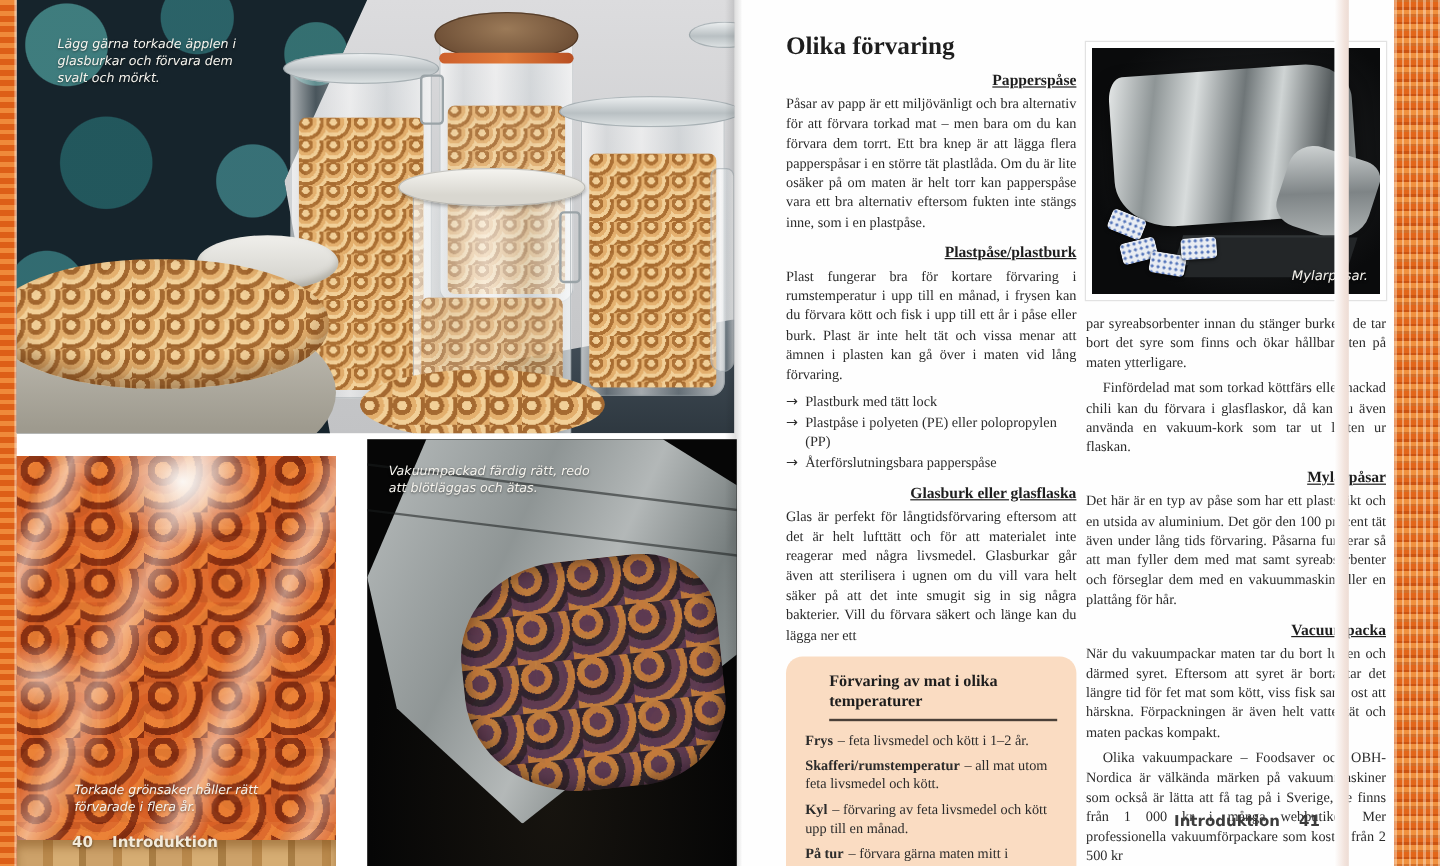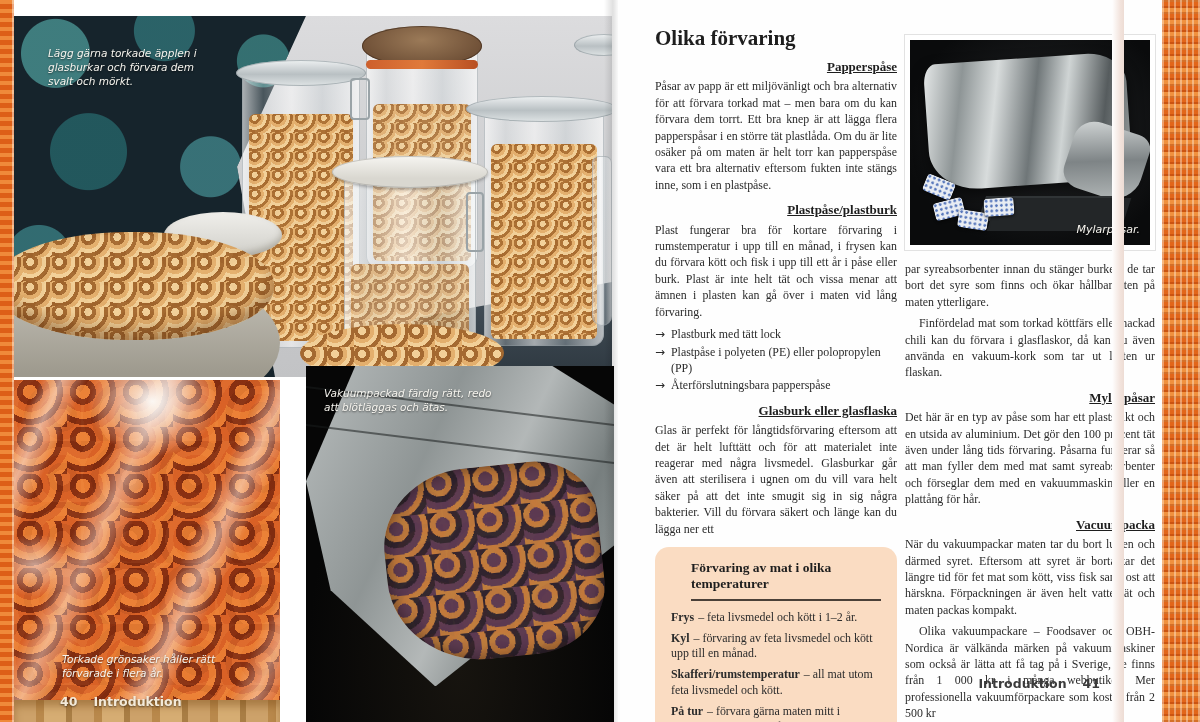--- a/index.html
+++ b/index.html
@@ -21,21 +21,21 @@
   .pink-strip { position:absolute; right:38px; top:0; width:12px; height:722px;
     background:linear-gradient(90deg,#ffffff, #f2e3dc 70%, #eddcd4); }
 
   
   .page-left { position:absolute; left:14px; top:0; width:604px; height:722px; background:#fff; }
   .photo { position:absolute; overflow:hidden; }
   .caption { position:absolute; font-family:"DejaVu Sans", sans-serif; font-style:italic;
     font-size:10.5px; line-height:1.35; color:#f7f5ef; text-shadow:0 1px 2px rgba(0,0,0,.55); }
 
   
-  .photo-top { left:0; top:16px; width:598px; height:361px;
+  .photo-top { left:0; top:0; width:598px; height:361px;
     background:linear-gradient(180deg,#dcdcde 0%, #cbccce 55%, #c2c3c5 100%); }
   .leaf-panel { position:absolute; left:-8px; top:-8px; width:330px; height:378px;
     background-color:#16242c;
     background-image:
       radial-gradient(circle at 15% 12%, rgba(70,140,140,.85) 0 34px, transparent 35px),
       radial-gradient(circle at 48% 6%, rgba(45,105,110,.9) 0 30px, transparent 31px),
       radial-gradient(circle at 78% 14%, rgba(60,130,130,.8) 0 26px, transparent 27px),
       radial-gradient(circle at 25% 38%, rgba(35,90,95,.95) 0 38px, transparent 39px),
       radial-gradient(circle at 62% 42%, rgba(70,145,150,.7) 0 30px, transparent 31px),
       radial-gradient(circle at 10% 66%, rgba(55,120,125,.85) 0 32px, transparent 33px),
@@ -291,24 +291,24 @@
 
       <h3 class="sub">Glasburk eller glasflaska</h3>
       <p>Glas är perfekt för långtidsförvaring eftersom att det är helt lufttätt och för att materialet inte reagerar med några livsmedel. Glasburkar går även att sterilisera i ugnen om du vill vara helt säker på att det inte smugit sig in sig några bakterier. Vill du förvara säkert och länge kan du lägga ner ett</p>
 
       <div class="info-box">
         <div class="info-title">Förvaring av mat i olika temperaturer</div>
         <p class="info-item">
           <span class="term">Frys</span><span>– feta livsmedel och kött i 1–2 år.</span>
         </p>
         <p class="info-item">
-          <span class="term">Kyl</span><span>– förvaring av feta livsmedel och kött upp till en månad.</span>
+          <span class="term">Skafferi/rumstemperatur</span><span>– all mat utom feta livsmedel och kött.</span>
         </p>
         <p class="info-item">
-          <span class="term">Skafferi/rumstemperatur</span><span>– all mat utom feta livsmedel och kött.</span>
+          <span class="term">Kyl</span><span>– förvaring av feta livsmedel och kött upp till en månad.</span>
         </p>
         <p class="info-item">
           <span class="term">På tur</span><span>– förvara gärna maten mitt i ryggsäcken isolerad från solens värme.</span>
         </p>
       </div>
     </div>
 
     <div class="col col2">
       <figure class="mylar">
         <div class="mylar-bag-main"></div>

